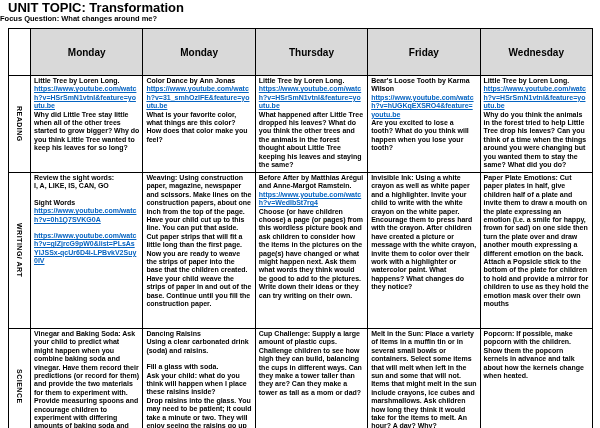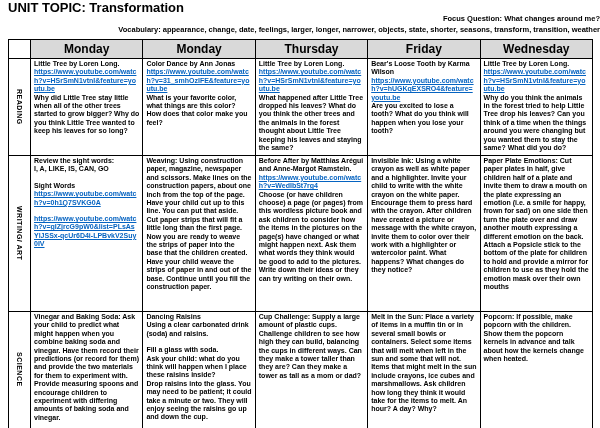--- a/index.html
+++ b/index.html
@@ -4,29 +4,29 @@
 <style>
   html, body { margin: 0; padding: 0; background: #ffffff; }
   body {
     width: 600px; height: 428px; overflow: hidden;
     font-family: "Liberation Sans", "DejaVu Sans", sans-serif;
     font-weight: 700; color: #000;
     --link: #0563C1; --header-bg: #D9D9D9; --border: #000000;
   }
   .page { padding-top: 3px; }
   .hdr-line1 { display: flex; justify-content: space-between; padding: 0 6px 0 8px; font-size: 13px; line-height: 9px; }
-  .hdr-center { text-align: right; font-size: 7.5px; line-height: 9px; margin-top: 2px; }
+  .hdr-center { text-align: left; font-size: 7.5px; line-height: 9px; margin-top: 2px; }
   table.plan {
     margin: 5px 0 0 8px; border-collapse: collapse; table-layout: fixed;
     width: 584px;
   }
   table.plan th, table.plan td { border: 1px solid var(--border); }
   thead th {
-    background: var(--header-bg); font-size: 12px; height: 12px;
-    text-align: center; font-weight: 700; padding: 2px;
+    background: var(--header-bg); font-size: 10px; height: 12px;
+    text-align: center; font-weight: 700; padding: 17px;
   }
   th.rowlabel {
     background: #ffffff; width: 22px; padding: 0; text-align: center;
     vertical-align: middle; font-size: 7px; letter-spacing: 0.5px;
   }
   th.rowlabel span { writing-mode: vertical-rl; display: inline-block; white-space: nowrap; }
   td.cell {
     vertical-align: top; padding: 1px 3px 0 3px;
     font-size: 7px; line-height: 8.4px; font-weight: 700;
     overflow: hidden;
@@ -42,21 +42,20 @@
   tr.r-science { height: 117px; }
 </style>
 </head>
 <body style="--link: #0563C1; --header-bg: #D9D9D9; --border: #000000;">
 
 <div class="page">
   <div class="hdr-line1">
     <span>UNIT TOPIC:  Transformation</span>
   </div>
   <div class="hdr-center">Focus Question: What changes around me?</div>
-  <div class="hdr-center">Vocabulary:  appearance, change, date, feelings, larger, longer, narrower, objects, state, shorter, seasons, transform, transition, weather</div>
 
   <table class="plan">
     <colgroup>
         <col style="width: 22px;">
         <col style="width: 112.4px;">
         <col style="width: 112.4px;">
         <col style="width: 112.4px;">
         <col style="width: 112.4px;">
         <col style="width: 112.4px;">
       </colgroup>

